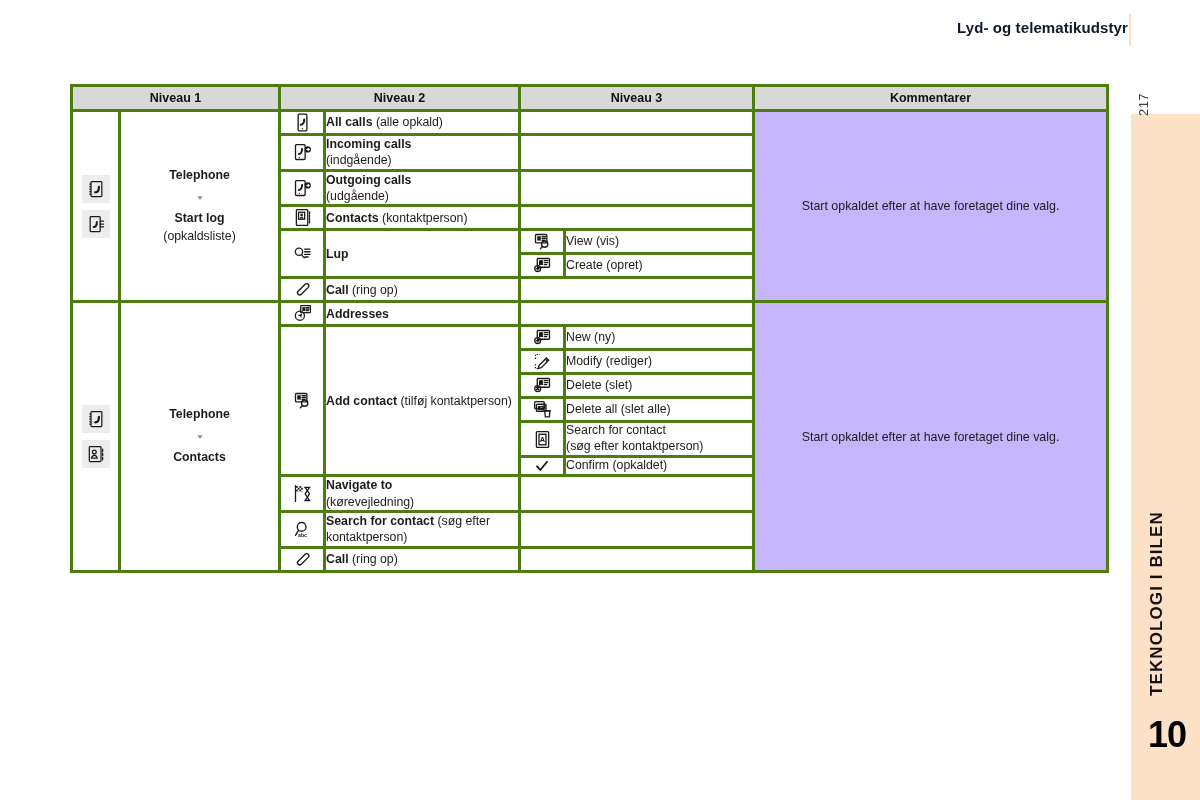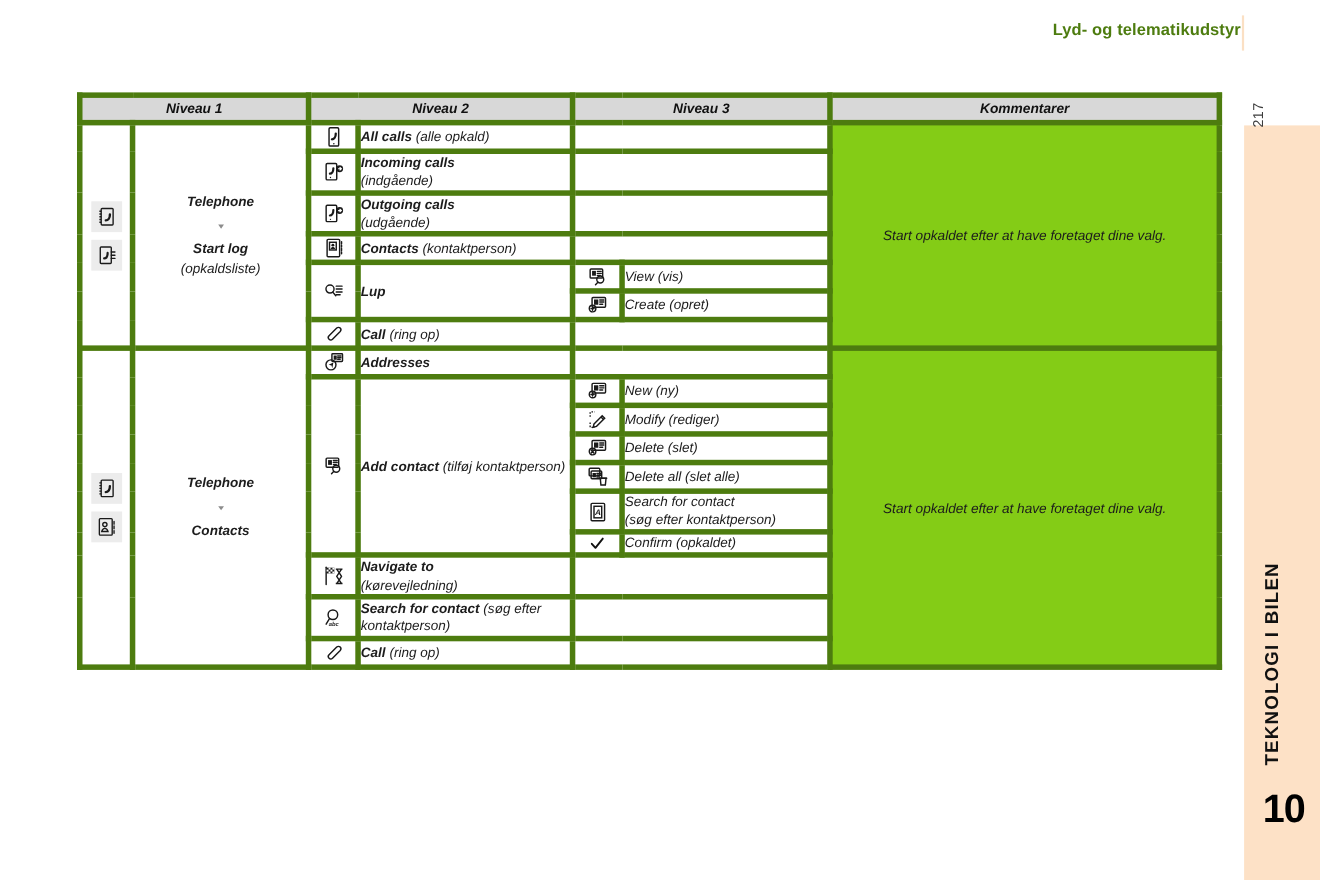--- a/index.html
+++ b/index.html
@@ -16,21 +16,21 @@
     background: #ffffff;
   }
 
   
   .hdr-title {
     position: absolute;
     right: 72px;
     top: 19px;
     font-size: 15px;
     font-weight: bold;
-    color: #4d7c0f;
+    color: #0f172a;
     letter-spacing: .1px;
     white-space: nowrap;
   }
   .hdr-rule {
     position: absolute;
     right: 68px;
     top: 14px;
     width: 3px; height: 32px;
     background: #fbe0c4;
   }
@@ -85,34 +85,33 @@
   .tbl {
     position: absolute;
     left: 70px; top: 84px;
     width: 1036px;
     border-collapse: collapse;
     table-layout: fixed;
     font-size: 12.3px;
     color: #1c1c1c;
   }
   .tbl td, .tbl th {
-    border: 5px solid #4d7c0f;
+    border: 3px solid #4d7c0f;
     padding: 0;
     vertical-align: middle;
-    font-style: italic;
   }
   .tbl th {
     background: #d8d8d8;
     height: 25px;
     font-size: 12.5px;
     font-weight: bold;
     text-align: center;
     color: #111;
   }
-  .cmt-col { background: #84cc16; }
+  .cmt-col { background: #c4b5fd; }
 
   
   .ic {
     width: 45px;
     text-align: center;
     vertical-align: middle;
     padding: 3px 0;
   }
   .ic svg { display: block; margin: 0 auto; }
 

